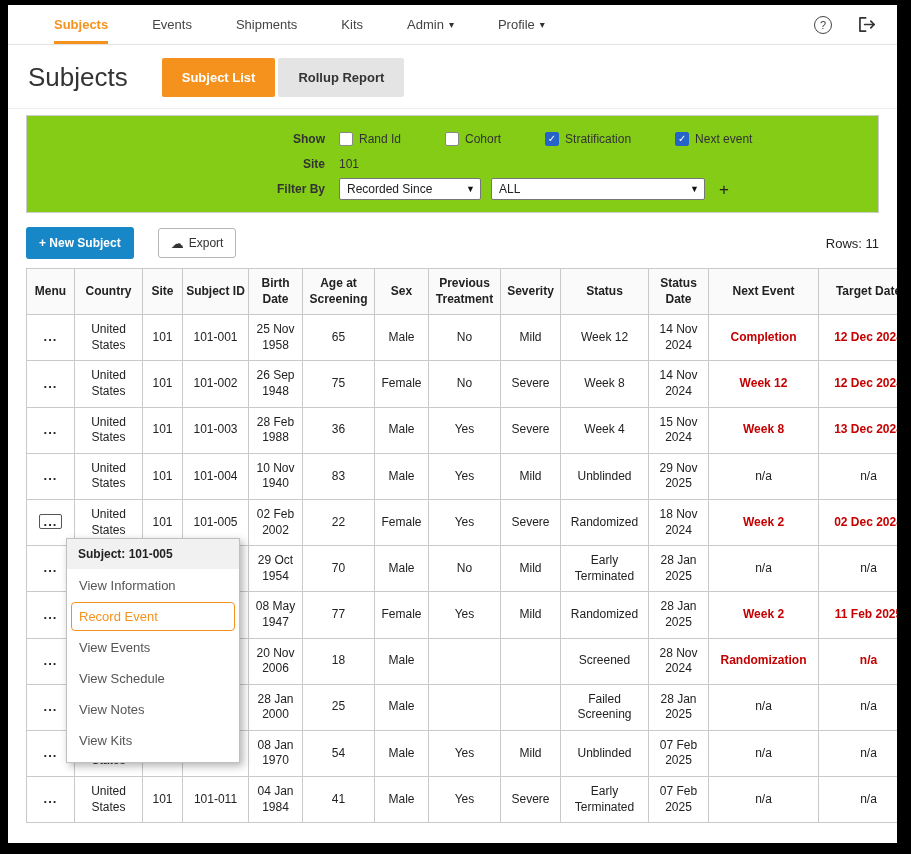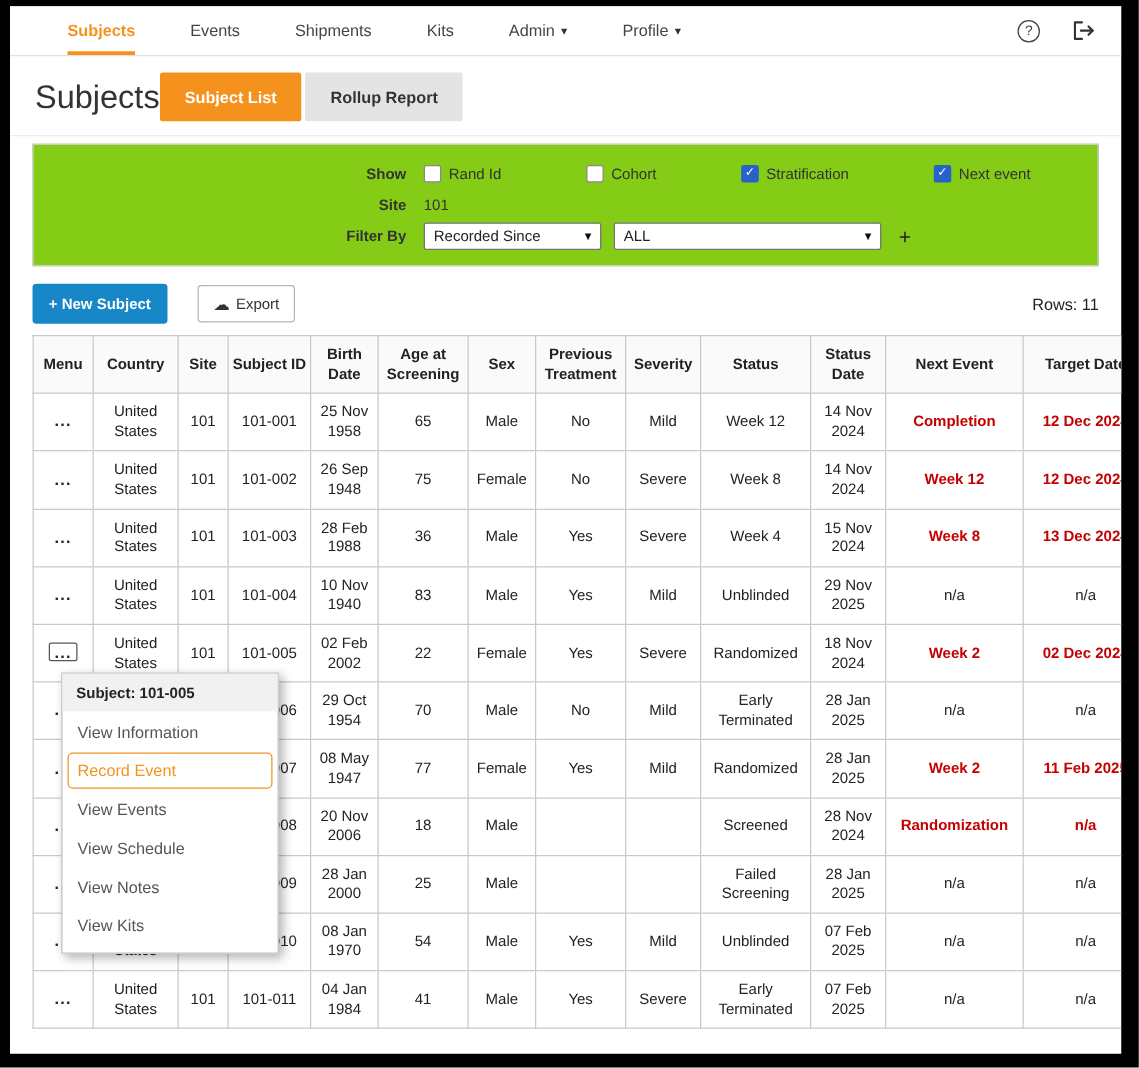--- a/index.html
+++ b/index.html
@@ -34,33 +34,33 @@
   .help-circle{
     width:18px;height:18px;border:1.5px solid #444;border-radius:50%;
     display:flex;align-items:center;justify-content:center;font-size:11px;color:#444;cursor:pointer;
   }
   .logout{cursor:pointer;display:flex;align-items:center;}
   
   .page-header{
     display:flex;align-items:center;padding:13px 20px 11px;border-bottom:1px solid #ececec;
   }
   .page-title{font-size:26px;font-weight:500;color:#333;margin:0;}
-  .tabs{display:flex;gap:3px;}
+  .tabs{margin-left:34px;display:flex;gap:3px;}
   .tab{
     border:none;padding:12px 20px;font-size:13px;font-weight:bold;border-radius:2px;
     background:#e4e4e4;color:#333;cursor:pointer;font-family:inherit;
   }
   .tab.active{background:var(--orange);color:#fff;}
   
   .filter-panel{
     margin:6px 18px 0;border:1px solid #ccc;padding:9px 12px;background:#84cc16;
   }
   .filter-row{display:flex;align-items:center;margin:3px 0;min-height:22px;}
   .filter-label{width:300px;text-align:right;padding-right:14px;font-size:12px;font-weight:bold;color:#333;flex:none;}
-  .cbx-group{display:flex;align-items:center;gap:68px;}
+  .cbx-group{display:flex;align-items:center;gap:44px;}
   .cbx-wrap{display:flex;align-items:center;gap:6px;cursor:pointer;}
   .cbx{
     width:14px;height:14px;border:1px solid #888;border-radius:2px;background:#fff;
     display:flex;align-items:center;justify-content:center;font-size:10px;line-height:1;color:#fff;flex:none;
   }
   .cbx.checked{background:var(--check);border-color:var(--check);}
   .cbx-label{font-size:12px;color:#333;}
   .site-value{font-size:12px;color:#333;}
   .select{
     position:relative;border:1px solid #767676;border-radius:2px;background:#fff;
@@ -96,21 +96,21 @@
   }
   .subject-table th{font-weight:bold;background:#fafafa;}
   .subject-table td.alert{color:var(--red);font-weight:bold;}
   .menu-btn{
     background:none;border:1px solid transparent;font-weight:bold;font-size:13px;
     letter-spacing:1px;cursor:pointer;color:#222;padding:0 4px;font-family:inherit;line-height:1;
   }
   .menu-btn.focused{border-color:#555;border-radius:2px;}
   
   .context-menu{
-    position:absolute;left:41px;top:533px;width:174px;background:#fff;
+    position:absolute;left:58px;top:533px;width:174px;background:#fff;
     border:1px solid #c0c0c0;box-shadow:3px 3px 8px rgba(0,0,0,0.3);z-index:10;
     padding-bottom:5px;
   }
   .cm-title{font-size:12px;font-weight:bold;color:#222;background:#f1f1f1;padding:8px 11px;}
   .cm-item{
     font-size:13px;color:#555;padding:6px 7px;margin:2px 4px;border:1px solid transparent;cursor:pointer;
   }
   .cm-item.hl{color:var(--orange);border-color:var(--orange);border-radius:4px;}
 </style>
 </head>

